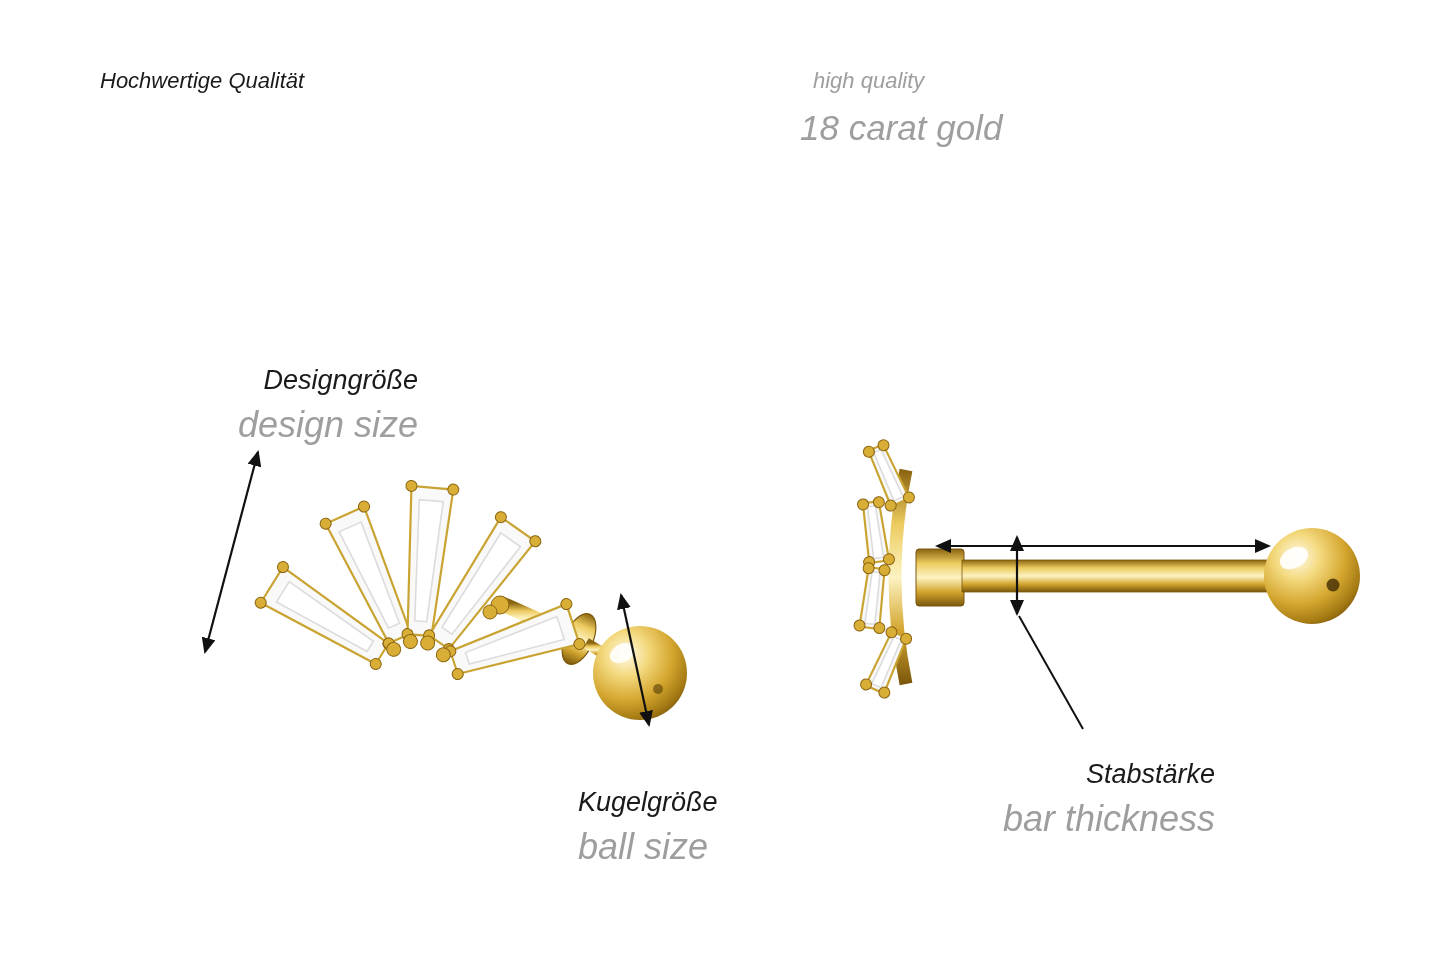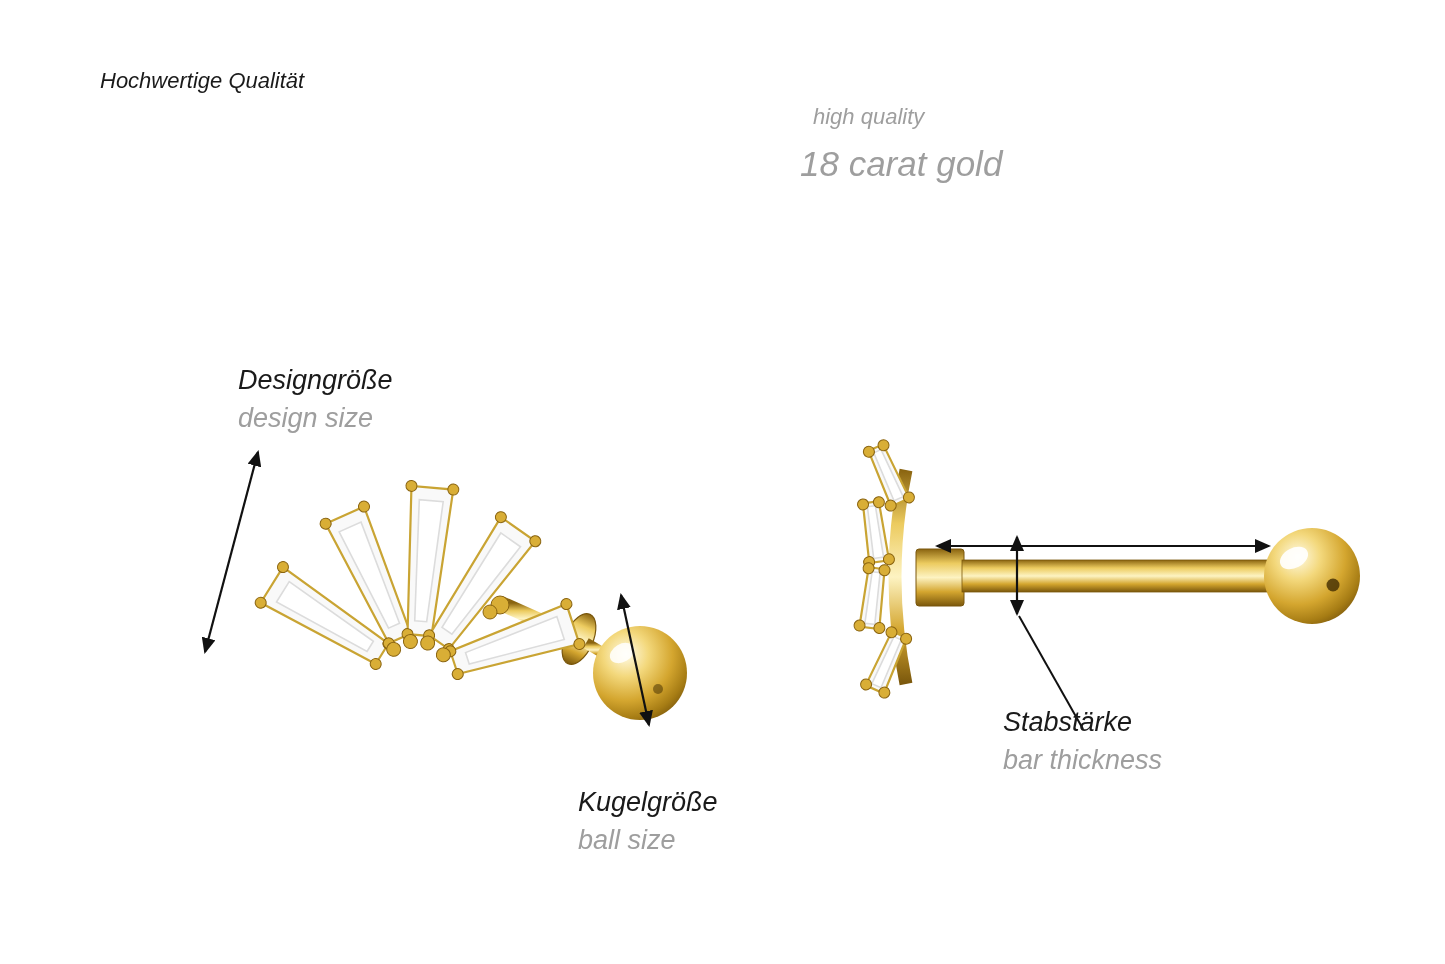--- a/index.html
+++ b/index.html
@@ -16,42 +16,42 @@
 
   
   .hdr .line1 { font-size:22px; font-style:italic; }
   .hdr .line2 { font-size:35px; margin-top:14px; }
   .hdr-de .line2 { font-style:normal; color:#1a1a1a; }
   .hdr-en .line1, .hdr-en .line2 { color:#9e9e9e; }
   .hdr-en .line2 { font-style:italic; }
 
   
   .lbl { line-height:1.4; }
-  .lbl .de { font-size:27px; font-style:italic; color:#1a1a1a; }
-  .lbl .en { font-size:27px; font-style:italic; color:#9e9e9e; }
+  .lbl .de { font-size:27px; font-style:italic; color:#1a1a1a;text-align:right; }
+  .lbl .en { font-size:36px; font-style:italic; color:#9e9e9e; }
 
   svg.fig { position:absolute; overflow:visible; }
 
   .crystal { fill:#f9f9f9; stroke:#c9a433; stroke-width:2.2; }
   .facet   { fill:#ffffff; stroke:#dcdcdc; stroke-width:1.6; }
   .prong   { fill:#d9ae36; stroke:#8a6410; stroke-width:1; }
   .arrow   { stroke:#111111; stroke-width:2.2; fill:none; }
   .leader  { stroke:#111111; stroke-width:2; fill:none; }
 </style>
 </head>
 <body>
 
 <div class="canvas">
 
   <div class="abs hdr hdr-de" style="left:88px; top:68px;">
     <div class="line1" style="margin-left:12px;">Hochwertige Qualität</div>
   </div>
 
   <div class="abs hdr hdr-en" style="left:800px; top:68px;">
-    <div class="line1" style="margin-left:13px;margin-top:36px;">high quality</div>
+    <div class="line1" style="margin-left:13px;">high quality</div>
     <div class="line2">18 carat gold</div>
   </div>
 
   <svg class="fig" style="left:170px; top:425px;" width="560" height="330" viewBox="0 0 560 330">
     <defs>
       <linearGradient id="gb1" x1="0" y1="0" x2="0" y2="1">
         <stop offset="0" stop-color="#8a6410"></stop>
         <stop offset="0.25" stop-color="#eccb5f"></stop>
         <stop offset="0.5" stop-color="#fdf3c2"></stop>
         <stop offset="0.75" stop-color="#d4a62f"></stop>
@@ -199,18 +199,18 @@
     <div class="de">Designgröße</div>
     <div class="en">design size</div>
   </div>
 
   <div class="abs lbl" style="left:578px; top:784px;">
     <div class="de">Kugelgröße</div>
     <div class="en">ball size</div>
   </div>
 
 
-  <div class="abs lbl" style="left:1003px; top:704px;">
+  <div class="abs lbl" style="left:1003px; top:756px;">
     <div class="de">Stabstärke</div>
     <div class="en">bar thickness</div>
   </div>
 
 </div>
 
 </body></html>

